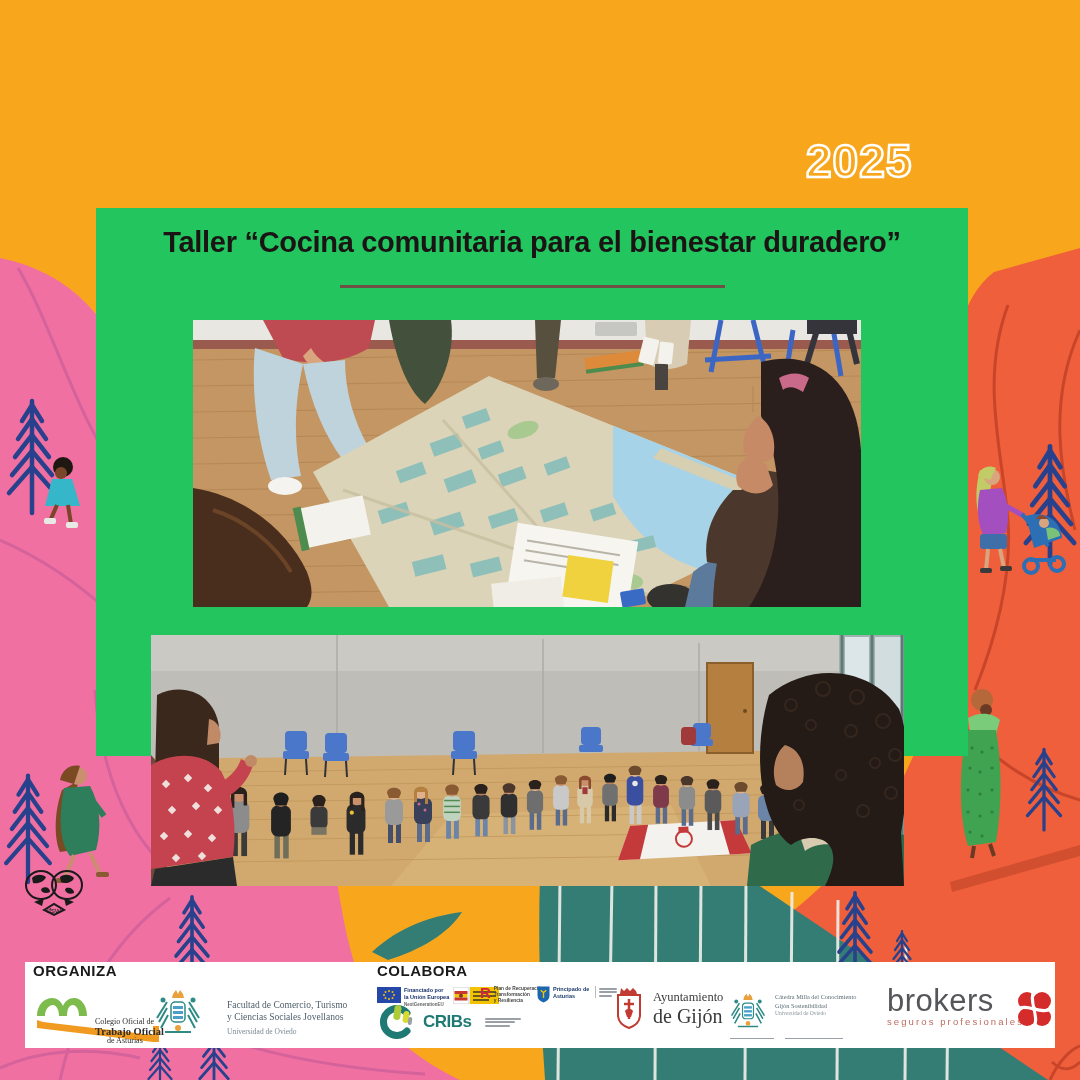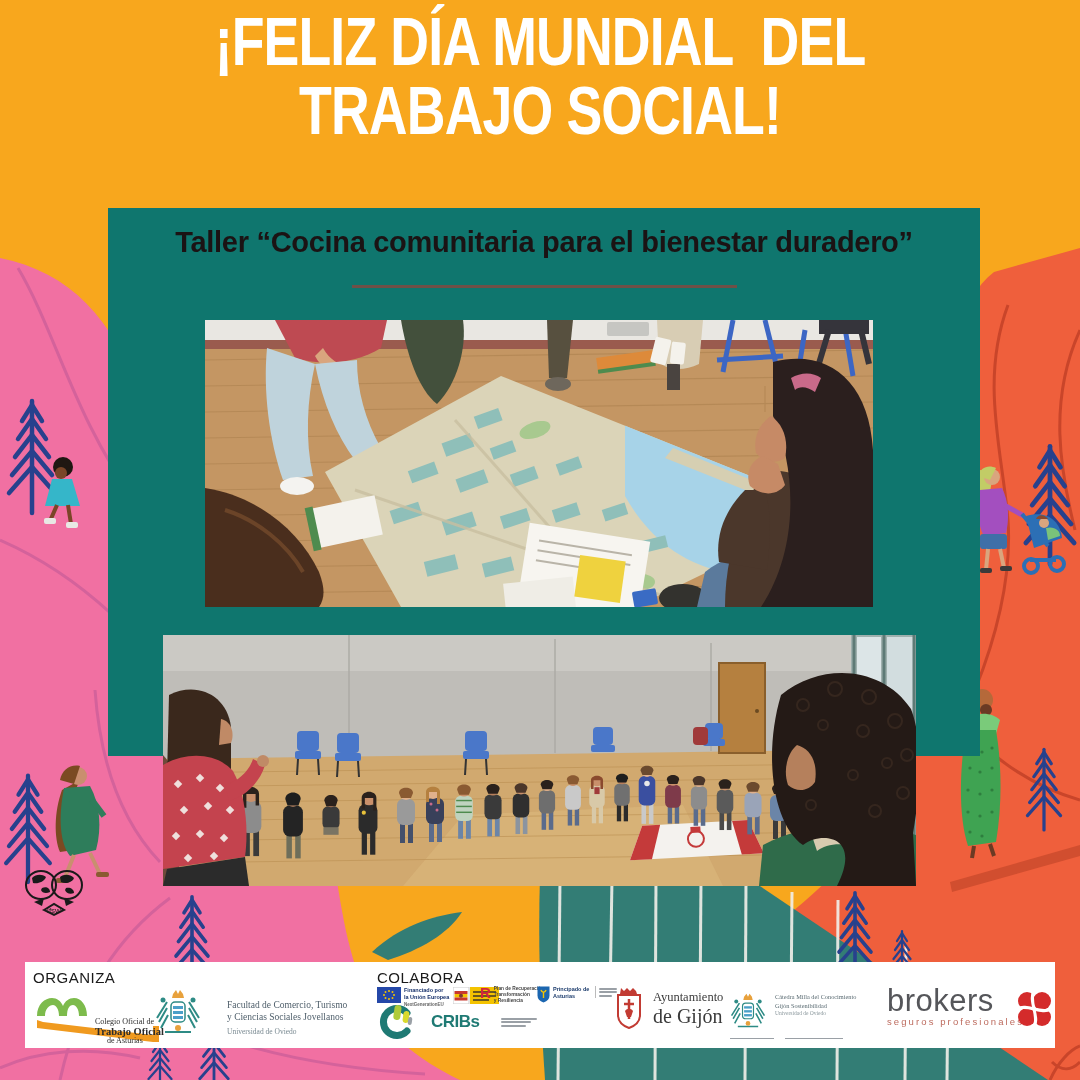--- a/index.html
+++ b/index.html
@@ -8,35 +8,35 @@
   .bg-svg{position:absolute;left:0;top:0;width:1080px;height:1080px;}
 
   
   .title-block{position:absolute;left:0;top:8px;width:1080px;text-align:center;color:#fff;}
   .title-line{font-weight:800;font-size:61px;line-height:69px;letter-spacing:-1px;
               transform:scaleX(.88) scaleY(1.12);transform-origin:center;white-space:pre;}
   .year{position:absolute;left:806px;top:134px;font-size:46px;font-weight:800;letter-spacing:1px;
         color:rgba(248,167,29,0);-webkit-text-stroke:2.5px #ffffff;}
 
   
-  .card{position:absolute;left:108px;top:208px;width:872px;height:548px;background:#0f766e;}
+  .card{position:absolute;left:96px;top:208px;width:872px;height:548px;background:#22c55e;}
   .card-title{margin-top:18px;text-align:center;font-size:29px;font-weight:700;
               color:#1B1314;letter-spacing:-.3px;}
   .card-divider{width:385px;height:3px;background:#6F5047;margin:26px auto 0 auto;}
   .photo{position:absolute;display:block;}
   .photo1{left:97px;top:112px;width:668px;height:287px;}
   .photo2{left:55px;top:427px;width:753px;height:251px;}
 
   
   .ifsw{position:absolute;left:22px;top:868px;width:64px;height:58px;}
 
   
   .footer{position:absolute;left:25px;top:962px;width:1030px;height:86px;background:#fff;}
   .footer *{box-sizing:border-box;}
-  .sec-label{position:absolute;top:7px;font-size:15px;font-weight:400;color:#1A1A1A;letter-spacing:.5px;}
+  .sec-label{position:absolute;top:0;font-size:15px;font-weight:700;color:#1A1A1A;letter-spacing:.5px;}
   .lbl-org{left:8px;} .lbl-col{left:352px;}
   .logo{position:absolute;}
   .micro-bar{height:2px;background:#9aa0a6;margin:1.5px 0;border-radius:1px;}
 
   .colegio-text{position:absolute;left:62px;top:30px;line-height:1.05;color:#2B2B2B;}
   .colegio-text .l1{font-size:8px;} .colegio-text .l2{font-size:10.5px;font-weight:800;}
   .colegio-text .l3{font-size:8px;margin-left:12px;}
 
   .facultad-text{position:absolute;left:202px;top:38px;font-family:"Liberation Serif",serif;
                  color:#4E5E6A;font-size:9.5px;line-height:1.25;}
@@ -48,21 +48,21 @@
   .eu-sub{font-size:4.5px;color:#666;margin-top:1px;}
 
   .plan-block{position:absolute;left:455px;top:24px;display:flex;gap:3px;}
   .plan-r{color:#D3273E;font-size:15px;font-weight:800;line-height:14px;}
   .plan-text{font-size:4.8px;color:#444;line-height:1.3;font-weight:700;}
 
   .ast-block{position:absolute;left:512px;top:24px;display:flex;gap:3px;align-items:flex-start;}
   .ast-text{font-size:5.5px;font-weight:700;color:#1A3A6B;line-height:1.3;}
   .ast-extra{width:22px;margin-left:3px;border-left:1px solid #bbb;padding-left:3px;}
 
-  .cribs-block{position:absolute;left:352px;top:42px;display:flex;align-items:center;gap:18px;}
+  .cribs-block{position:absolute;left:352px;top:42px;display:flex;align-items:center;gap:10px;}
   .cribs-name{font-size:17px;font-weight:800;color:#1F7A74;letter-spacing:-.5px;}
   .cribs-sub{width:36px;margin-left:3px;}
 
   .gijon-block{position:absolute;left:590px;top:25px;display:flex;gap:10px;align-items:center;}
   .gijon-text{font-family:"Liberation Serif",serif;color:#3A3A3A;line-height:1.1;}
   .gijon-text .l1{font-size:12.5px;} .gijon-text .l2{font-size:20px;}
 
   .catedra-block{position:absolute;left:705px;top:30px;display:flex;gap:9px;}
   .catedra-text{font-size:6.3px;color:#5A6B72;line-height:1.45;font-family:"Liberation Serif",serif;}
   .catedra-text .l3{font-size:5.5px;color:#8A979C;}
@@ -204,24 +204,21 @@
           <circle cx="980" cy="816" r="1.6"></circle>
           <circle cx="992" cy="812" r="1.6"></circle>
         <circle cx="970" cy="832" r="1.6"></circle>
           <circle cx="982" cy="836" r="1.6"></circle>
       </g>
       <line x1="974" y1="846" x2="972" y2="858" stroke="#6B3A24" stroke-width="4"></line>
       <line x1="990" y1="844" x2="994" y2="856" stroke="#6B3A24" stroke-width="4"></line>
     </g>
   </svg>
 
-  <div class="title-block">
-    <div class="title-line">¡FELIZ DÍA MUNDIAL  DEL</div>
-    <div class="title-line">TRABAJO SOCIAL!</div>
-  </div>
+  <div class="year">2025</div>
 
   <div class="card">
     <div class="card-title">Taller “Cocina comunitaria para el bienestar duradero”</div>
     <div class="card-divider"></div>
 
     <svg class="photo photo1" viewBox="0 0 668 287">
       <rect width="668" height="287" fill="#C49663"></rect>
       <g stroke="#A87D4B" stroke-width="1.2" opacity=".5">
         <line x1="0" y1="40" x2="668" y2="30"></line>
           <line x1="0" y1="66" x2="668" y2="56"></line>

